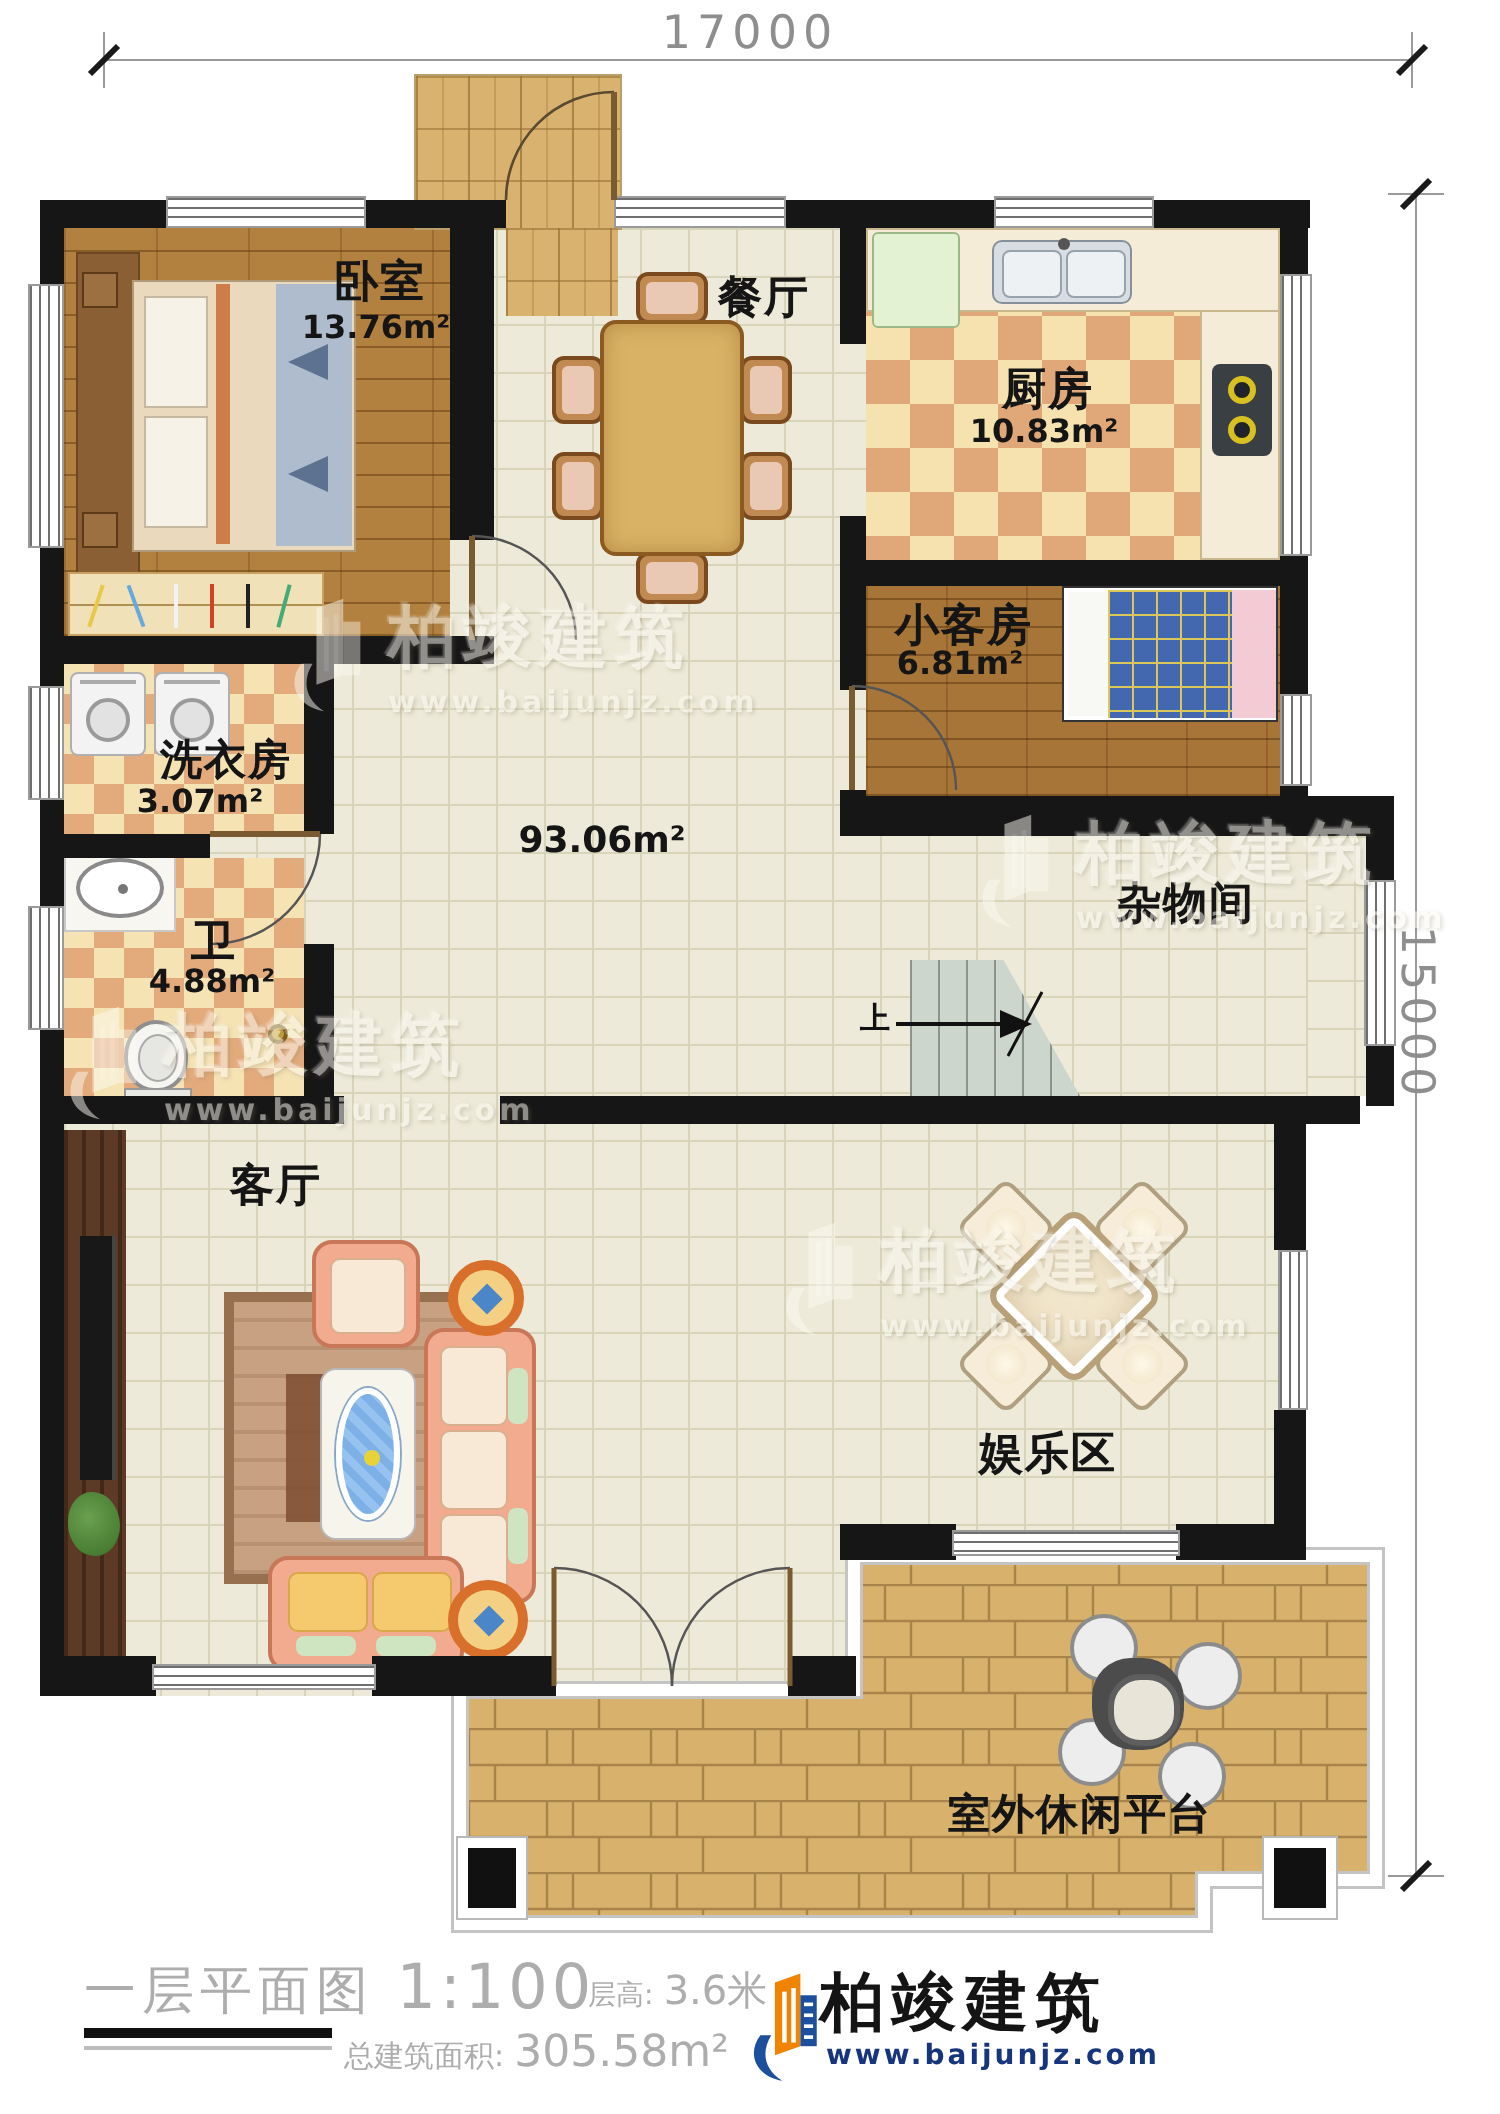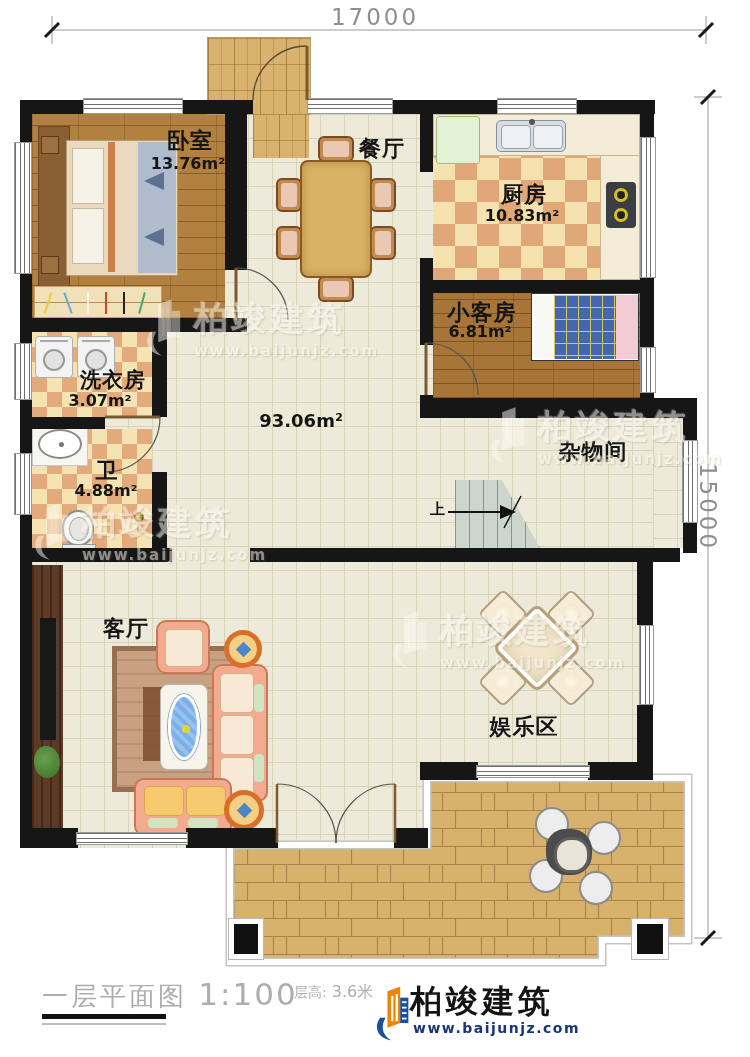--- a/index.html
+++ b/index.html
@@ -346,24 +346,25 @@
   <div class="rlabel" style="left:113px;top:366px;font-size:21px;">洗衣房</div>
   <div class="rarea" style="left:100px;top:391px;">3.07m²</div>
 
   <div class="rlabel" style="left:107px;top:456px;">卫</div>
   <div class="rarea" style="left:106px;top:481px;">4.88m²</div>
 
   <div class="rarea" style="left:301px;top:410px;font-size:18px;">93.06m²</div>
 
   <div class="rlabel" style="left:593px;top:437px;">杂物间</div>
 
-  <div class="rlabel" style="left:126px;top:578px;margin-top:36px;">客厅</div>
+  <div class="rlabel" style="left:138px;top:578px;">客厅</div>
 
   <div class="rlabel" style="left:524px;top:712px;">娱乐区</div>
 
+  <div class="rlabel" style="left:540px;top:893px;font-size:21px;">室外休闲平台</div>
 
   <div class="abs" style="left:430px;top:500px;font-size:15px;font-weight:bold;color:#111;">上</div>
 
   <div class="wm" style="left:142px;top:296px;">
     <svg width="42" height="58" viewBox="0 0 44 60" style="color:rgba(252,250,242,.9);">
         <use href="#bjicon"></use>
       </svg>
     <div>
       <div class="t1">柏竣建筑</div>
       <div class="t2">www.baijunjz.com</div>
@@ -399,21 +400,25 @@
 
   <div class="abs ftgray" style="left:42px;top:976px;font-size:26px;letter-spacing:3px;white-space:nowrap;">
     <span>一层平面图</span>
     <span style="font-size:31px;letter-spacing:2px;">1:100</span>
   </div>
   <div class="abs" style="left:42px;top:1014px;width:124px;height:5px;background:#111;"></div>
   <div class="abs" style="left:42px;top:1023px;width:124px;height:2px;background:#bdbdbd;"></div>
 
   <div class="abs ftgray" style="left:294px;top:982px;white-space:nowrap;">
     <span style="font-size:14px;">层高:</span>
-    <span style="font-size:16px;">3.6米</span>
+    <span style="font-size:20px;">3.6米</span>
+  </div>
+  <div class="abs ftgray" style="left:172px;top:1014px;white-space:nowrap;">
+    <span style="font-size:15px;">总建筑面积:</span>
+    <span style="font-size:22px;">305.58m²</span>
   </div>
 
   <div class="abs" style="left:372px;top:984px;">
     <svg width="40" height="60" viewBox="0 0 44 60">
       <path d="M9 34 C2 43 5 56 21 59 C10 52 10 42 15 34 Z" fill="#1c4f9c"></path>
       <polygon points="17,5 31,0 31,40 17,45" fill="#f08300"></polygon>
       <rect x="31" y="12" width="9" height="28" fill="#1c4f9c"></rect>
       <rect x="21" y="10" width="2.5" height="28" fill="#ffffff"></rect>
       <rect x="26" y="8" width="2.5" height="30" fill="#ffffff"></rect>
       <rect x="33" y="16" width="5" height="2" fill="#fff"></rect>

